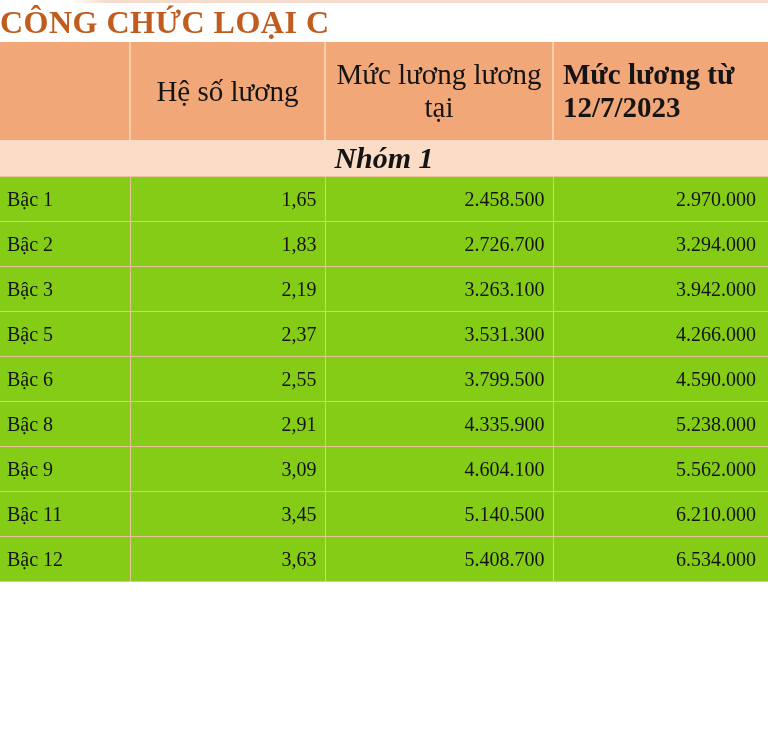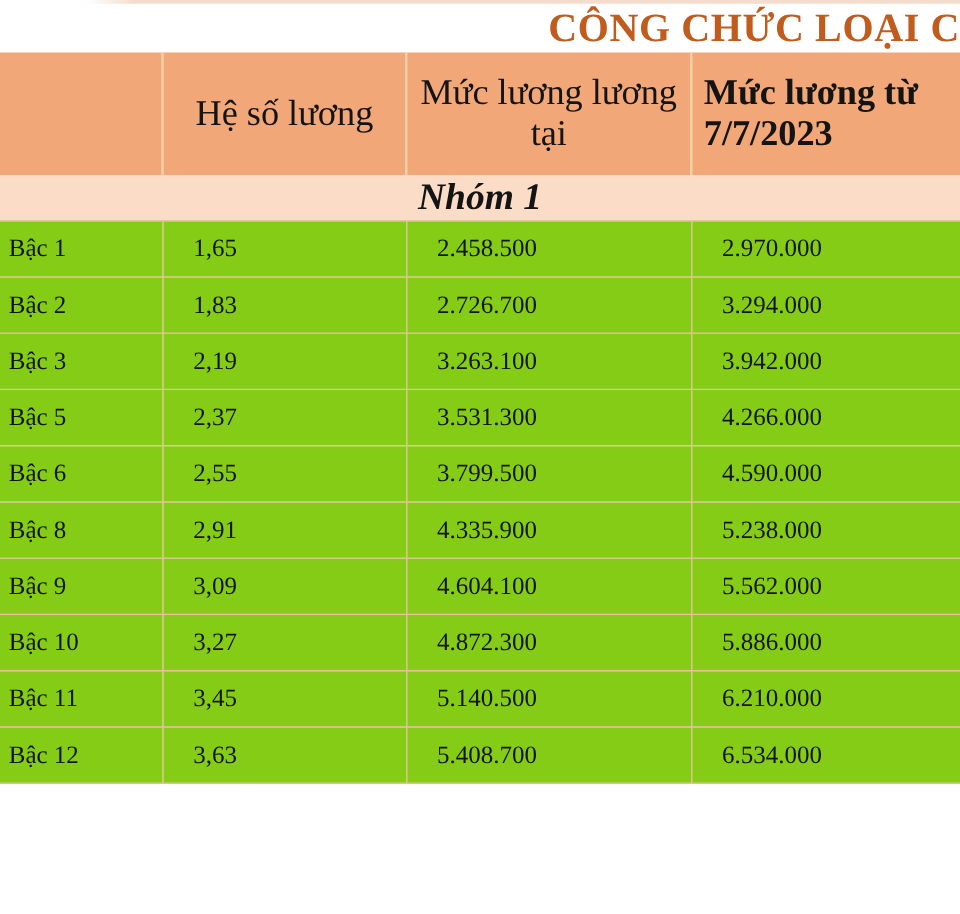--- a/index.html
+++ b/index.html
@@ -24,21 +24,21 @@
     overflow: hidden;
   }
   .top-strip {
     height: 3px;
     width: 100%;
     background: linear-gradient(to right, #ffffff 0%, #ffffff 9%, #f5dccd 14%, #f5dccd 100%);
   }
   .page-title {
     height: 39px;
     line-height: 38px;
-    text-align: right;
+    text-align: left;
     font-size: 32px;
     font-weight: bold;
     color: var(--title-color);
     letter-spacing: 0.5px;
   }
   table.salary-table {
     width: 768px;
     border-collapse: collapse;
     table-layout: fixed;
   }
@@ -82,21 +82,21 @@
     height: 45px;
     font-size: 20px;
     vertical-align: middle;
     border: 1px solid var(--border-color);
     background: #84cc16;
     padding: 0 8px;
     white-space: nowrap;
   }
   tbody.data td:first-child { border-left: none; padding-left: 7px; text-align: left; }
   tbody.data td:last-child  { border-right: none; padding-right: 12px; }
-  tbody.data td.c-num  { text-align: left; padding-left: 24px; }
+  tbody.data td.c-num  { text-align: right; padding-left: 24px; }
   tbody.data td.c-bold { font-weight: normal; }
 </style>
 </head>
 <body>
 
 <div class="top-strip"></div>
 
 <div class="page-title">CÔNG CHỨC LOẠI C</div>
 
 <table class="salary-table">
@@ -104,21 +104,21 @@
     <col class="c1">
       <col class="c2">
       <col class="c3">
       <col class="c4">
   </colgroup>
   <thead>
     <tr>
       <th></th>
       <th>Hệ số lương</th>
       <th>Mức lương lương tại</th>
-      <th class="h-new">Mức lương từ 7/7/2023</th>
+      <th class="h-new">Mức lương từ 12/7/2023</th>
     </tr>
   </thead>
   <tbody>
     <tr class="group-row">
       <td colspan="4">Nhóm 1</td>
     </tr>
   </tbody>
   <tbody class="data">
       <tr>
         <td>Bậc 1</td>
@@ -156,26 +156,20 @@
         <td class="c-num">4.335.900</td>
         <td class="c-num c-bold">5.238.000</td>
       </tr>
       <tr>
         <td>Bậc 9</td>
         <td class="c-num">3,09</td>
         <td class="c-num">4.604.100</td>
         <td class="c-num c-bold">5.562.000</td>
       </tr>
       <tr>
-        <td>Bậc 10</td>
-        <td class="c-num">3,27</td>
-        <td class="c-num">4.872.300</td>
-        <td class="c-num c-bold">5.886.000</td>
-      </tr>
-      <tr>
         <td>Bậc 11</td>
         <td class="c-num">3,45</td>
         <td class="c-num">5.140.500</td>
         <td class="c-num c-bold">6.210.000</td>
       </tr>
       <tr>
         <td>Bậc 12</td>
         <td class="c-num">3,63</td>
         <td class="c-num">5.408.700</td>
         <td class="c-num c-bold">6.534.000</td>

